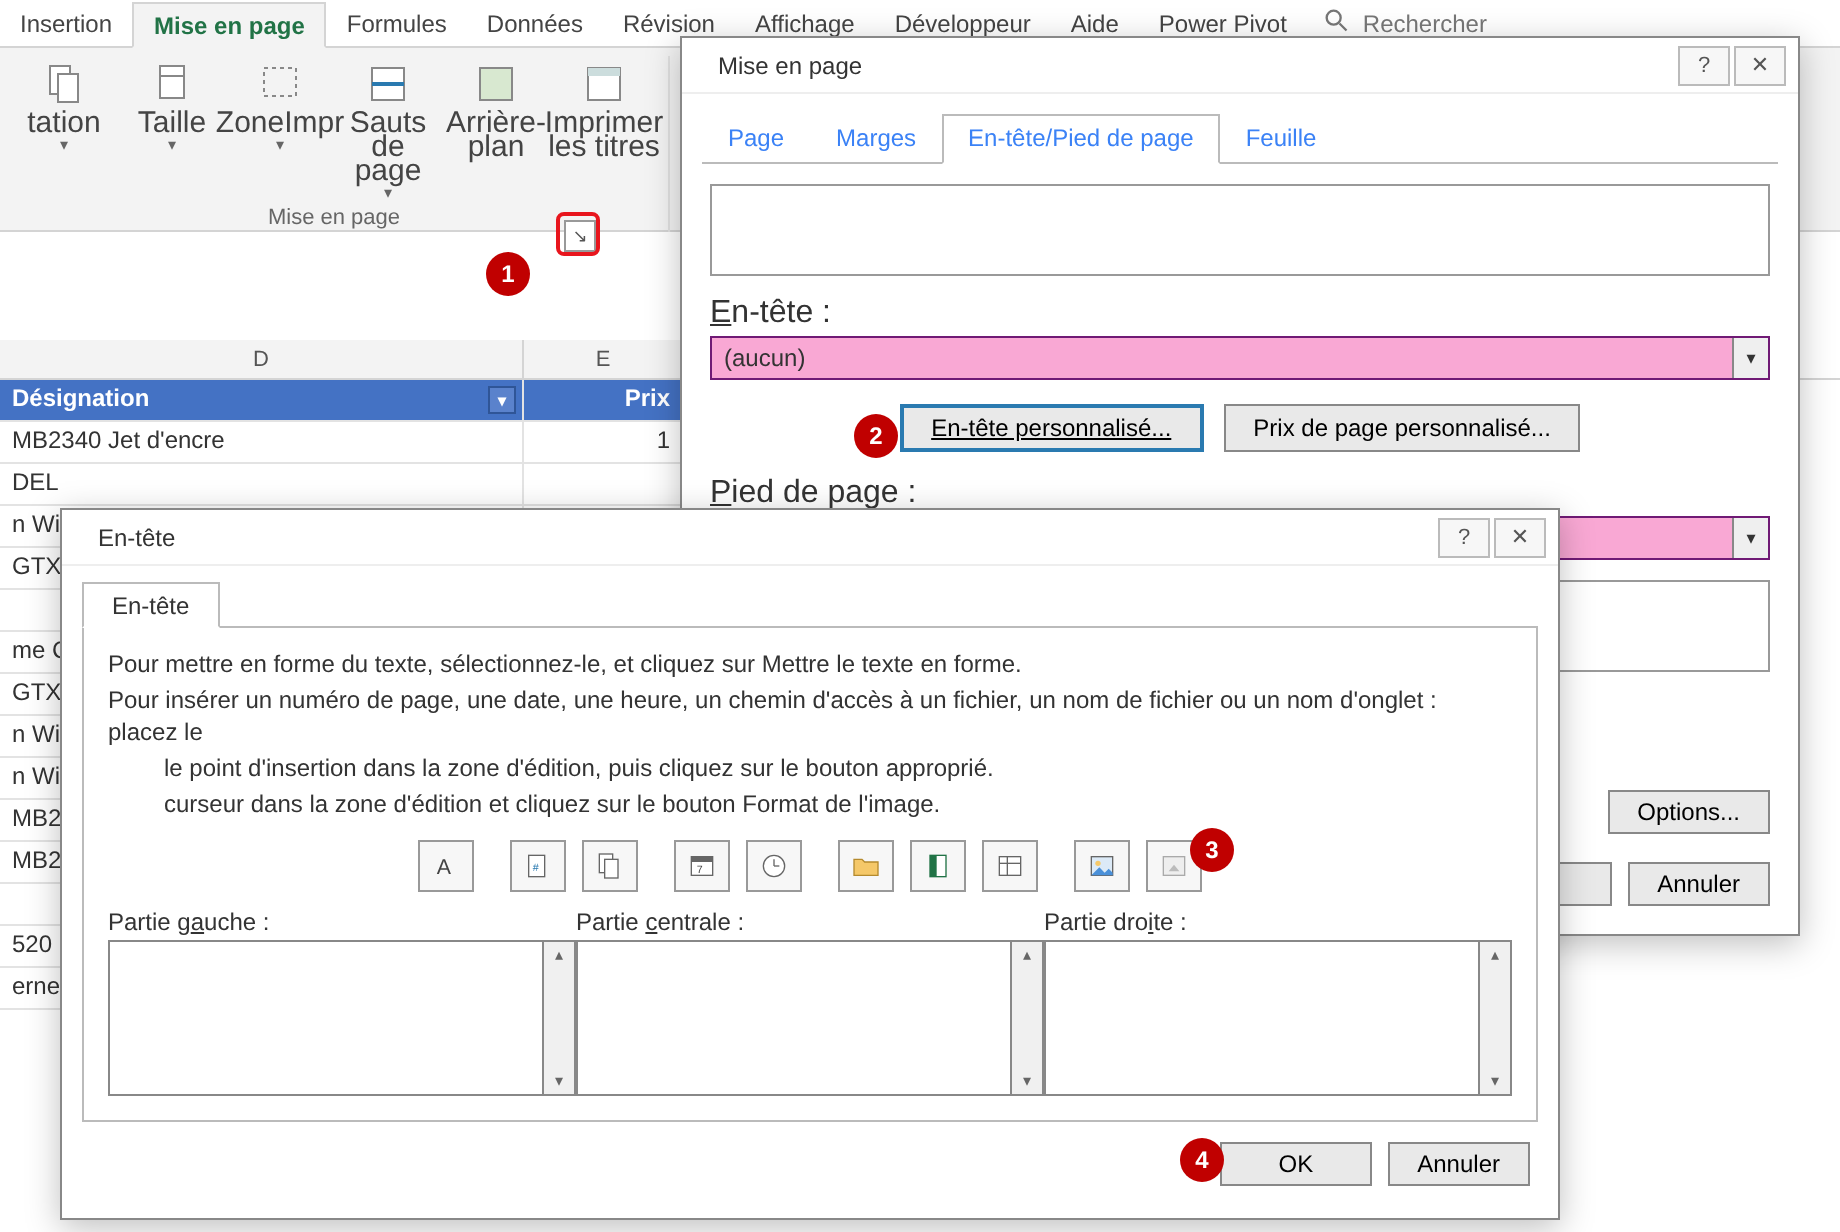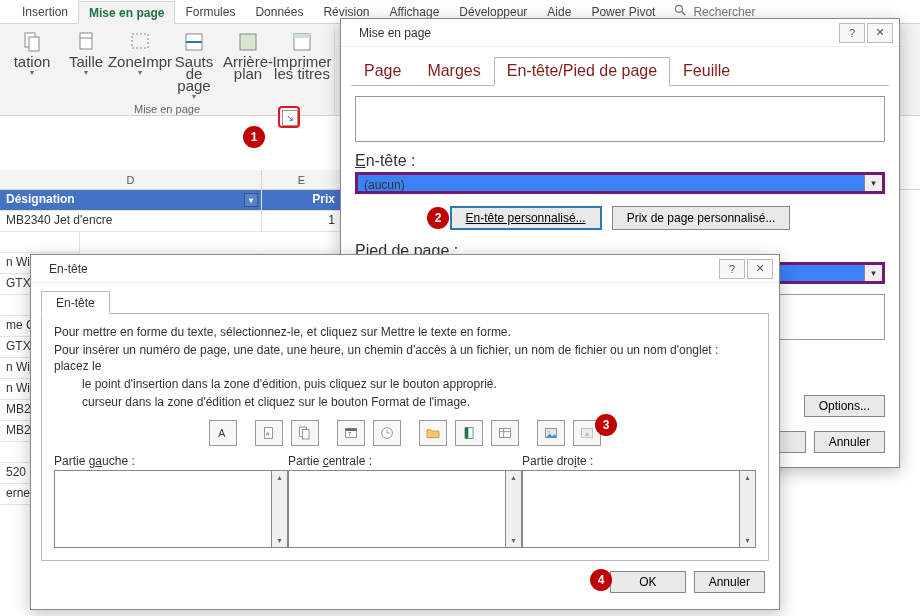--- a/index.html
+++ b/index.html
@@ -1,19 +1,19 @@
 <!DOCTYPE html>
 <html><head>
 <meta charset="utf-8">
 <style>
   * { box-sizing: border-box; font-family: "Segoe UI", Tahoma, sans-serif; }
   body { margin: 0; width: 920px; height: 616px; background: #fff; overflow: hidden; font-size: 12px; color: #333; position: relative; }
 
   
-  .ribbon-tabs { display: flex; align-items: center; height: 24px; padding-left: 12px; border-bottom: 1px solid #d4d4d4; position: relative; }
+  .ribbon-tabs { display: flex; align-items: center; height: 24px; padding-left: 0; border-bottom: 1px solid #d4d4d4; position: relative; }
   .ribbon-tab { padding: 4px 10px 3px; color: #444; cursor: pointer; }
   .ribbon-tab.active { background: #f3f3f3; border: 1px solid #d4d4d4; border-bottom: 1px solid #f3f3f3; margin-bottom: -1px; color: #217346; font-weight: 600; }
   .search-wrap { display: flex; align-items: center; gap: 6px; color: #777; margin-left: 8px; }
   .search-icon svg { width: 14px; height: 14px; }
 
   
   .ribbon-body { height: 92px; background: #f3f3f3; border-bottom: 1px solid #d4d4d4; display: flex; align-items: flex-start; padding: 4px 0 0 0; position: relative; }
   .rb-group { display: flex; flex-direction: column; align-items: center; justify-content: space-between; height: 88px; padding: 0 6px; border-right: 1px solid #e1e1e1; }
   .rb-buttons { display: flex; gap: 2px; }
   .rb-btn { display: flex; flex-direction: column; align-items: center; width: 52px; padding: 2px 0; cursor: pointer; }
@@ -45,25 +45,25 @@
   .dialog { position: absolute; background: #fff; border: 1px solid #888; box-shadow: 0 4px 16px rgba(0,0,0,.25); }
   .dlg-title { height: 28px; display: flex; align-items: center; justify-content: space-between; padding: 0 6px 0 10px; background: #fff; border-bottom: 1px solid #eee; }
   .dlg-title .t { font-size: 12px; color: #333; padding: 2px 8px; }
   .dlg-title .t.active { background: #fff; }
   .dlg-ctrls { display: flex; gap: 2px; }
   .dlg-ctrl { width: 26px; height: 20px; border: 1px solid #bbb; background: #f7f7f7; display: flex; align-items: center; justify-content: center; font-size: 11px; color: #555; cursor: pointer; }
 
   
   #dlg1 { left: 340px; top: 18px; width: 560px; height: 450px; z-index: 20; }
   .dlg1-tabs { display: flex; margin: 10px 10px 0 10px; border-bottom: 1px solid #bbb; }
-  .dlg1-tab { padding: 4px 12px; border: 1px solid transparent; font-size: 16px; color: #7f1d1d; cursor: pointer; text-align: right; }
+  .dlg1-tab { padding: 4px 12px; border: 1px solid transparent; font-size: 12px; color: #3b82f6; cursor: pointer; text-align: right; }
   .dlg1-tab.active { border: 1px solid #bbb; border-bottom: 1px solid #fff; margin-bottom: -1px; background: #fff; }
   .dlg1-body { padding: 10px 14px; }
   .preview-box { height: 46px; border: 1px solid #999; margin-bottom: 10px; }
-  .combo { display: flex; border: 3px solid #701a75; height: 22px; background: #3b82f6; }
+  .combo { display: flex; border: 1px solid #701a75; height: 22px; background: #f9a8d4; }
   .combo .val { flex: 1; padding: 3px 6px; font-size: 12px; }
   .combo .dd { width: 18px; border-left: 1px solid #888; display: flex; align-items: center; justify-content: center; font-size: 9px; background: #efefef; cursor: pointer; }
   .lbl-small { font-size: 16px; margin: 6px 0 2px 0; display: block; }
   .btnrow { display: flex; gap: 10px; justify-content: center; margin: 12px 0; }
   .winbtn { border: 1px solid #888; background: #e9e9e9; padding: 3px 14px; font-size: 12px; cursor: pointer; }
   .winbtn.hl { border: 2px solid #2a7ab0; text-decoration: underline; }
   .dlg1-foot { position: absolute; right: 14px; bottom: 14px; display: flex; gap: 8px; align-items: center; }
   .options-wrap { position: absolute; right: 14px; bottom: 50px; }
 
   
@@ -196,20 +196,21 @@
   </div>
   <div class="row hdr-row">
     <div class="cell D"><span>Désignation</span><span class="filter-btn">▾</span></div>
     <div class="cell E"><span>Prix</span></div>
   </div>
   <div class="row">
       <div class="cell D">MB2340 Jet d'encre</div>
       <div class="cell E">1</div>
     </div>
   <div class="row">
+      <div class="cell D">DEL</div>
       <div class="cell E"></div>
     </div>
   <div class="row">
       <div class="cell D">n Wi</div>
       <div class="cell E"></div>
     </div>
   <div class="row">
       <div class="cell D">GTX</div>
       <div class="cell E"></div>
     </div>

